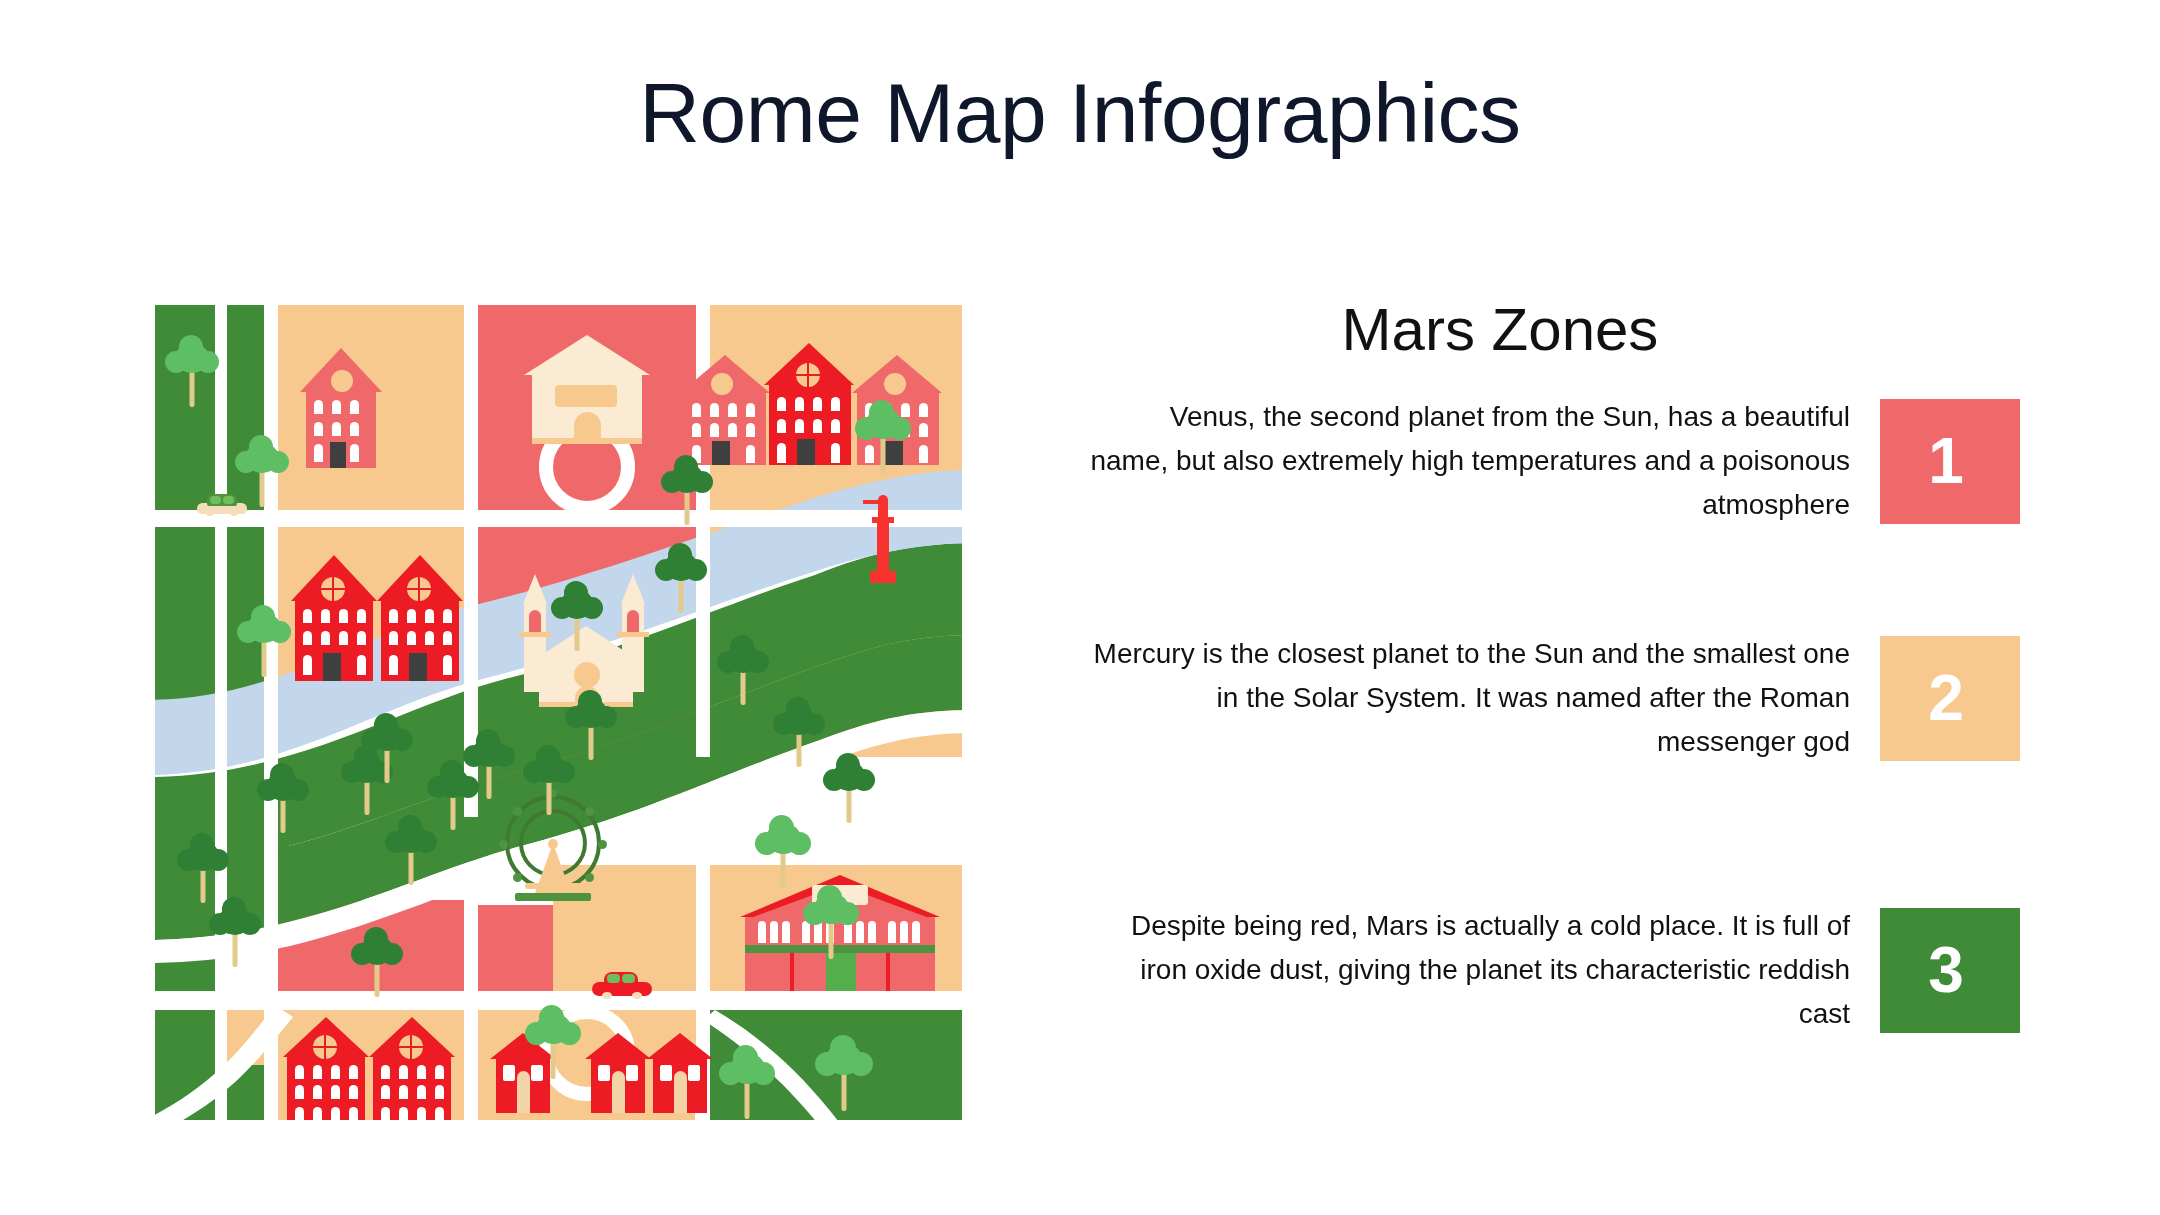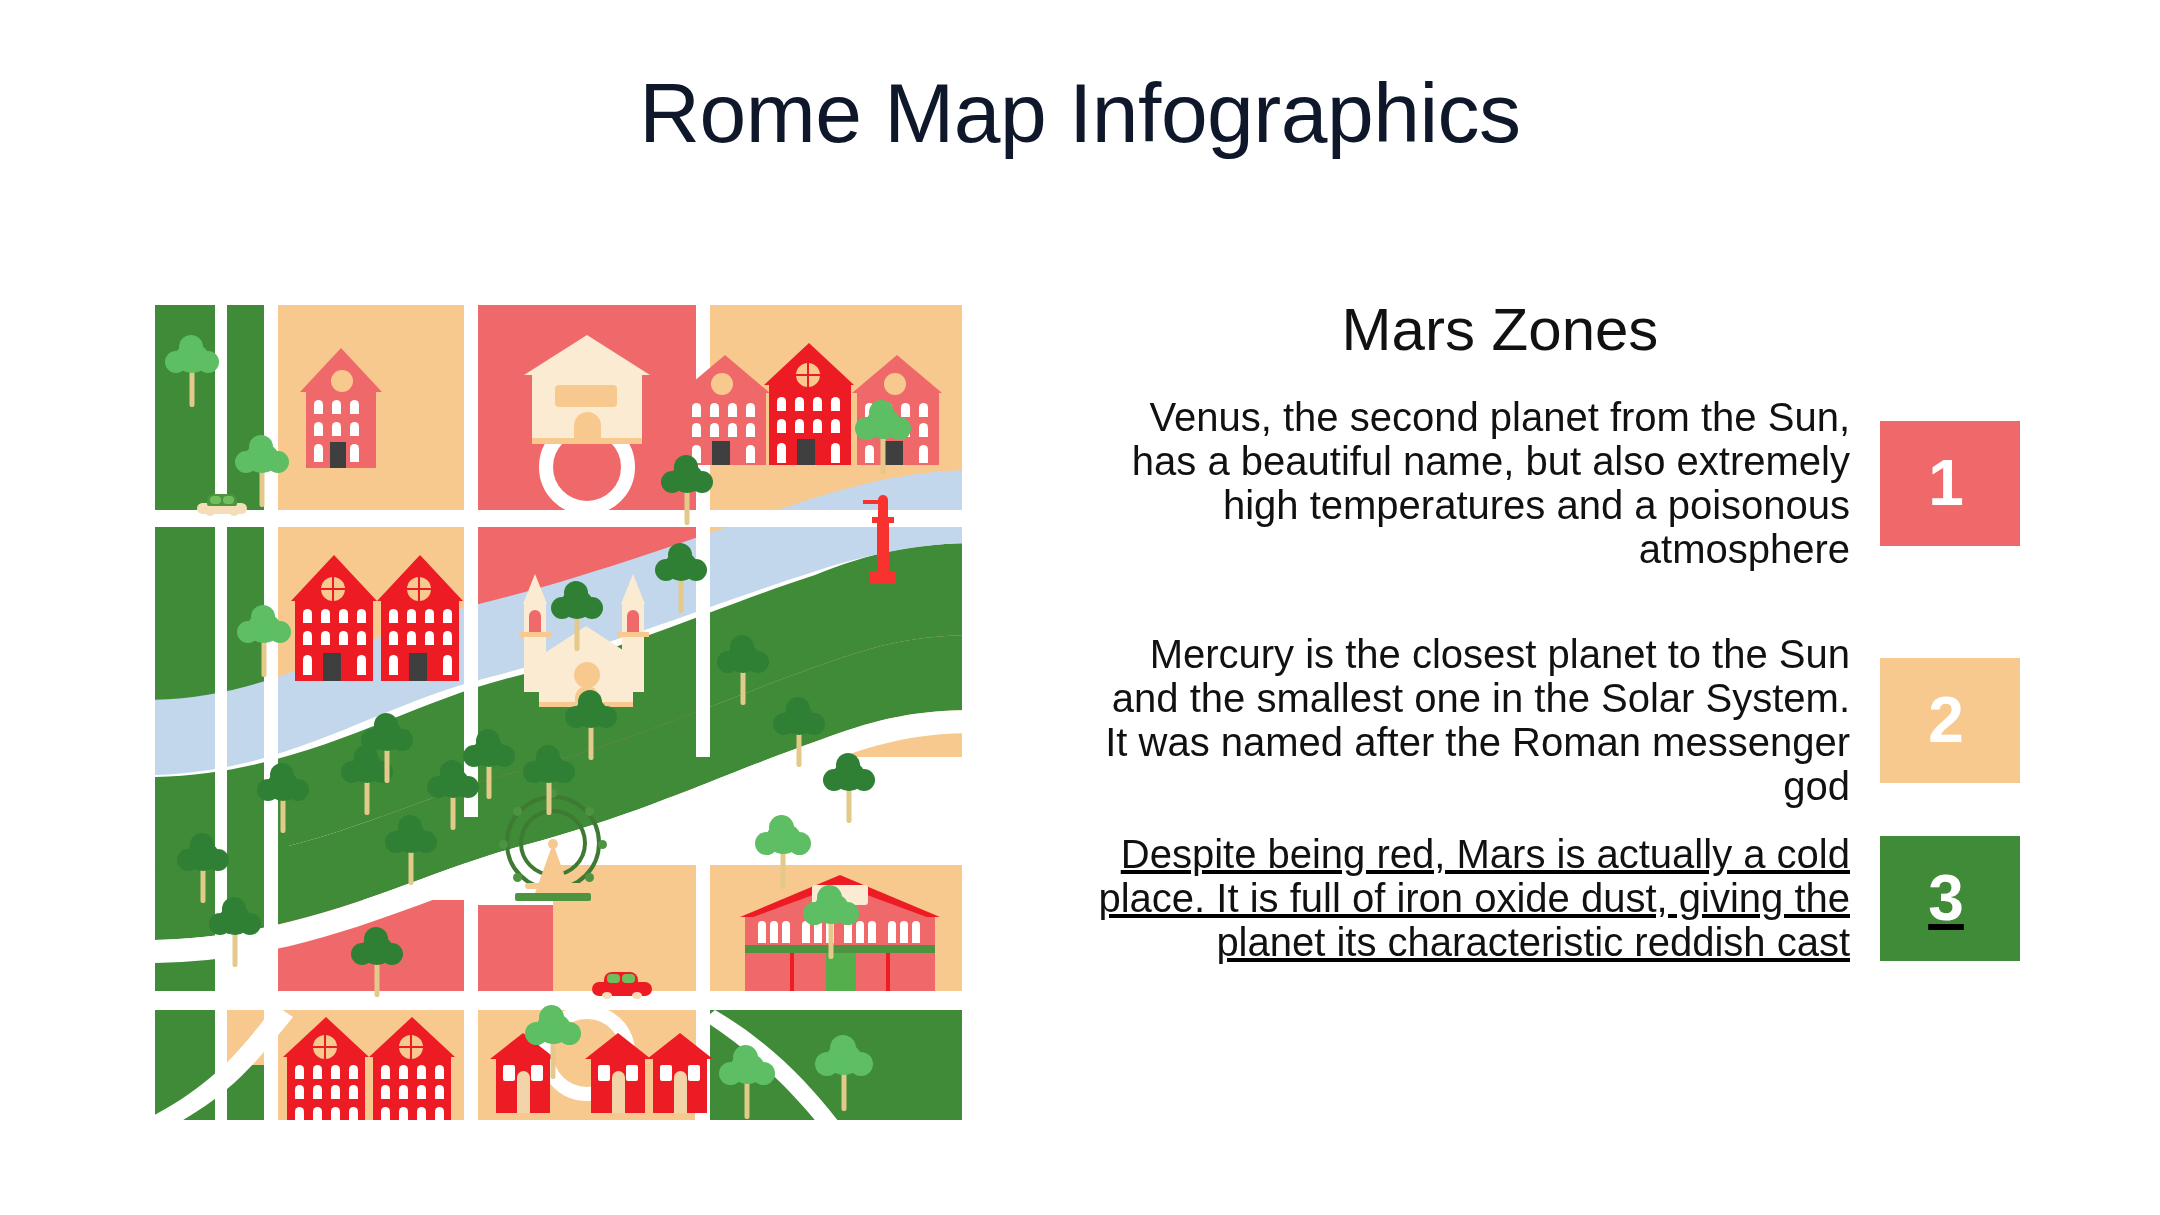--- a/index.html
+++ b/index.html
@@ -71,21 +71,21 @@
     position:absolute;
     left:1100px;top:295px;width:800px;
     text-align:center;
     font-size:60px;line-height:70px;
     font-weight:400;color:#111;
   }
   .zone-row{position:absolute;left:1085px;width:935px;display:flex;align-items:center;gap:30px;}
   .zone-text{
     flex:1;
     text-align:right;
-    font-size:40px;line-height:44px;
+    font-size:28px;line-height:44px;
     color:#111111;
   }
   .zone-badge{
     width:140px;height:125px;
     display:flex;align-items:center;justify-content:center;
     color:#ffffff;font-size:64px;font-weight:700;
     flex:0 0 auto;
   }
   .zone-badge span{display:block;transform:translateX(-4px);}
 </style>
@@ -647,20 +647,20 @@
     </div>
   </div>
 
   <div class="zone-row" style="top:632px;">
     <div class="zone-text">Mercury is the closest planet to the Sun and the smallest one in the Solar System. It was named after the Roman messenger god</div>
     <div class="zone-badge" style="background:#F8C98F;">
       <span>2</span>
     </div>
   </div>
 
-  <div class="zone-row" style="top:832px;text-decoration:underline;">
+  <div class="zone-row" style="top:904px;">
     <div class="zone-text">Despite being red, Mars is actually a cold place. It is full of iron oxide dust, giving the planet its characteristic reddish cast</div>
     <div class="zone-badge" style="background:#3F8B38;">
       <span>3</span>
     </div>
   </div>
 
 </div>
 
 </body></html>

